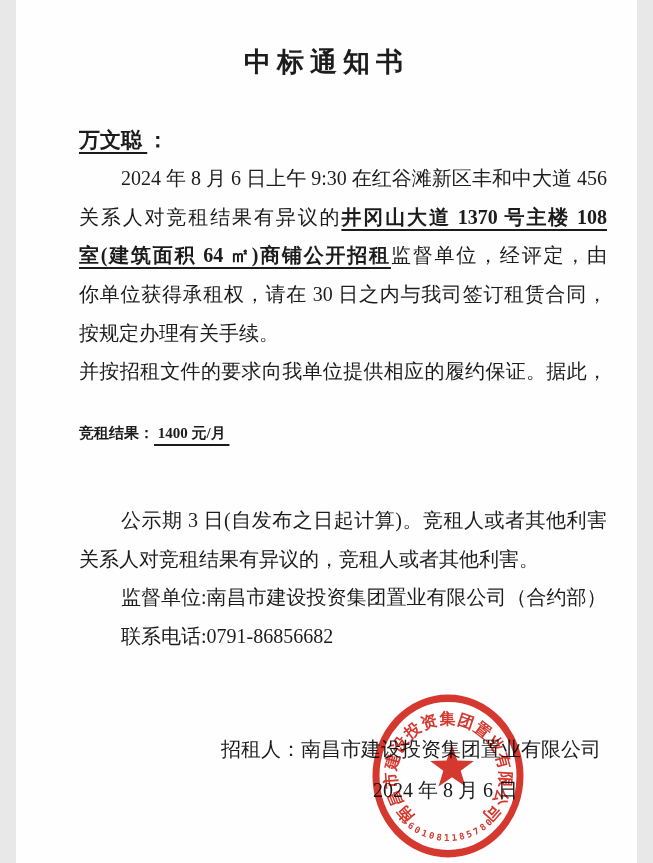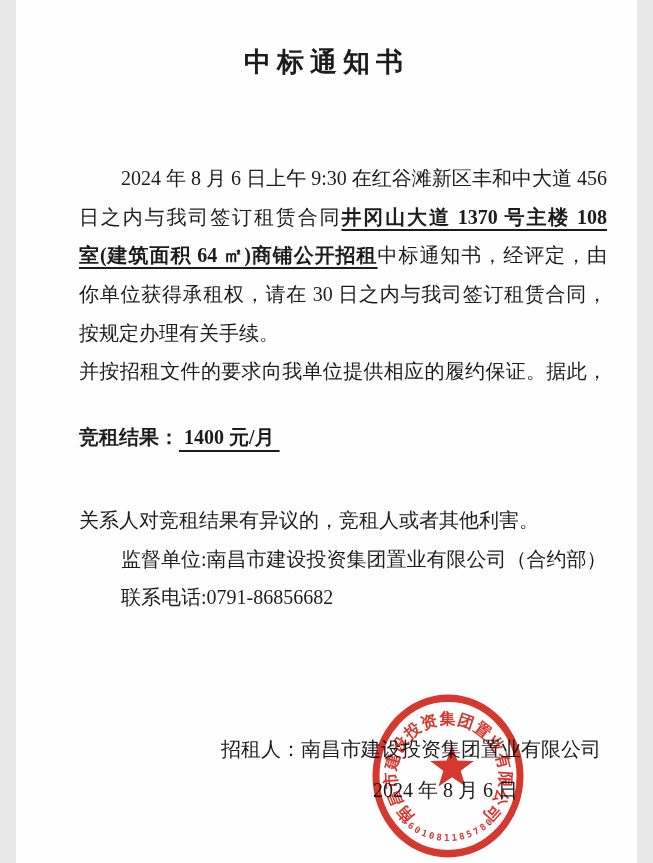--- a/index.html
+++ b/index.html
@@ -26,21 +26,21 @@
   .p2 { top:501px; }
   .line { height:38.7px; line-height:38.7px; white-space:nowrap; }
   .just { text-align:justify; text-align-last:justify; white-space:normal; }
   .indent { padding-left:42px; }
   .em {
     font-weight:700; text-decoration:underline;
     text-decoration-thickness:1.5px; text-underline-offset:5px;
   }
   .result {
     position:absolute; top:424px; left:63px;
-    font-size:20px; font-weight:700;
+    font-size:15px; font-weight:700;
   }
   .result .value {
     text-decoration:underline; text-decoration-thickness:1.5px;
     text-underline-offset:6px; white-space:pre;
   }
   .lessor { position:absolute; top:736px; left:205px; font-size:20px; }
   .dateline { position:absolute; top:777px; left:357px; font-size:20px; }
   .stamp {
     position:absolute; left:352px; top:690px; width:160px; height:172px;
     mix-blend-mode:multiply; opacity:0.93;
@@ -55,39 +55,43 @@
     font-family:"DejaVu Sans Mono",monospace;
   }
 </style>
 </head>
 <body>
 
 <div class="page">
 
   <h1 class="title">中标通知书</h1>
 
+  <div class="recipient">
+    <span class="name">万文聪 </span><span>：</span>
+  </div>
 
   <div class="body-block p1">
     <div class="line just indent">2024 年 8 月 6 日上午 9:30 在红谷滩新区丰和中大道 456</div>
     <div class="line just">
-      <span>日之内与我司签订租赁合同</span><span class="em">井冈山大道 1370 号主楼 108</span>
+      <span>关系人对竞租结果有异议的</span><span class="em">井冈山大道 1370 号主楼 108</span>
     </div>
     <div class="line just">
-      <span class="em">室(建筑面积 64 ㎡)商铺公开招租</span><span>中标通知书，经评定，由</span>
+      <span class="em">室(建筑面积 64 ㎡)商铺公开招租</span><span>监督单位，经评定，由</span>
     </div>
     <div class="line just">你单位获得承租权，请在 30 日之内与我司签订租赁合同，</div>
     <div class="line">按规定办理有关手续。</div>
     <div class="line just">并按招租文件的要求向我单位提供相应的履约保证。据此，</div>
   </div>
 
   <div class="result">
     <span>竞租结果：</span><span class="value"> 1400 元/月 </span>
   </div>
 
   <div class="body-block p2">
+    <div class="line just indent">公示期 3 日(自发布之日起计算)。竞租人或者其他利害</div>
     <div class="line">关系人对竞租结果有异议的，竞租人或者其他利害。</div>
     <div class="line indent">监督单位:南昌市建设投资集团置业有限公司（合约部）</div>
     <div class="line indent">联系电话:0791-86856682</div>
   </div>
 
   <div class="lessor">招租人：南昌市建设投资集团置业有限公司</div>
   <div class="dateline">2024 年 8 月 6 日</div>
 
   <svg class="stamp" viewBox="-80 -86 160 172" xmlns="http://www.w3.org/2000/svg">
     <defs>

